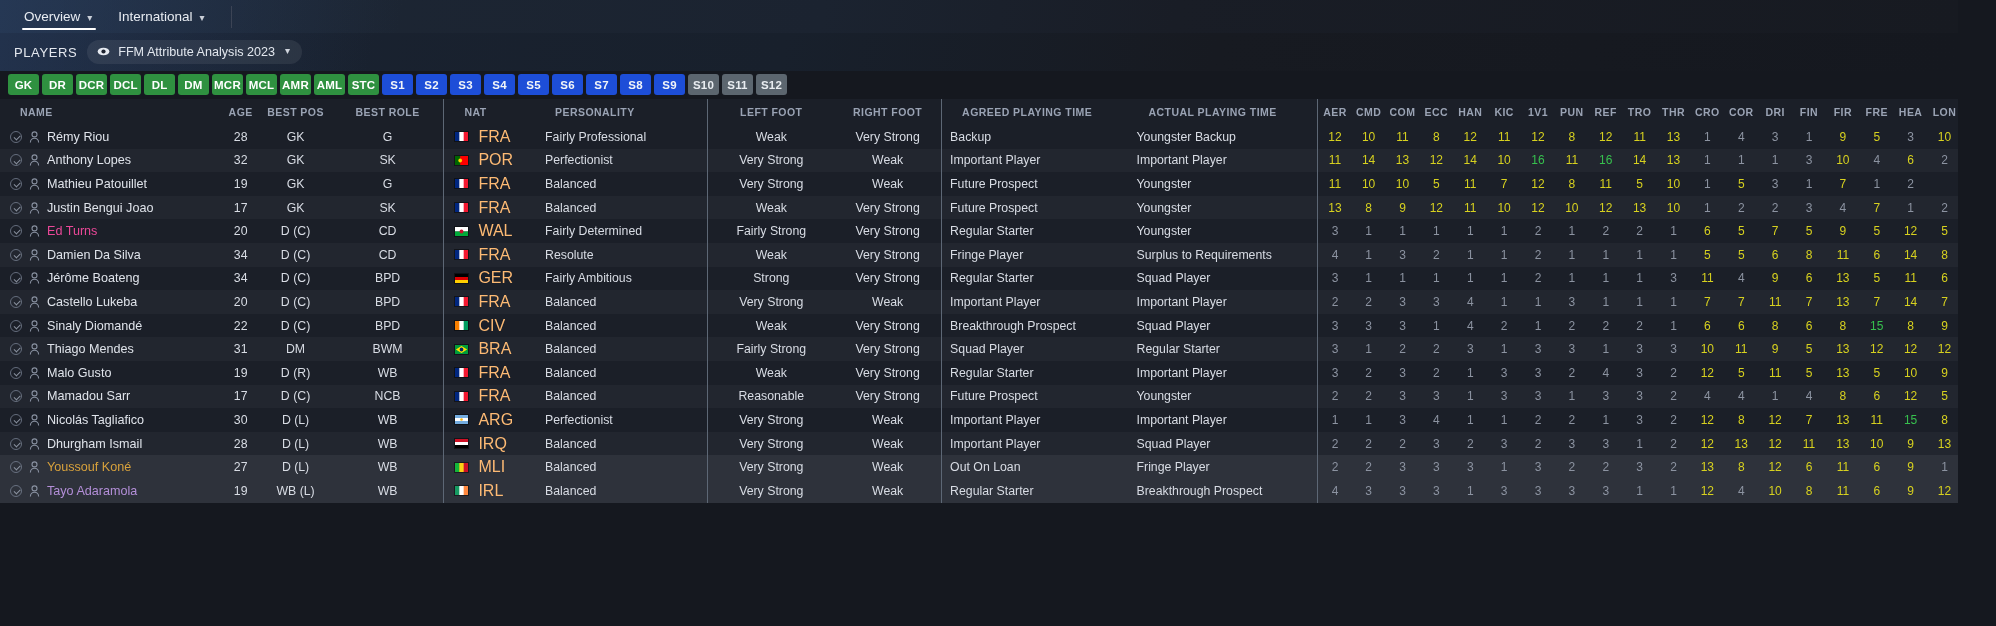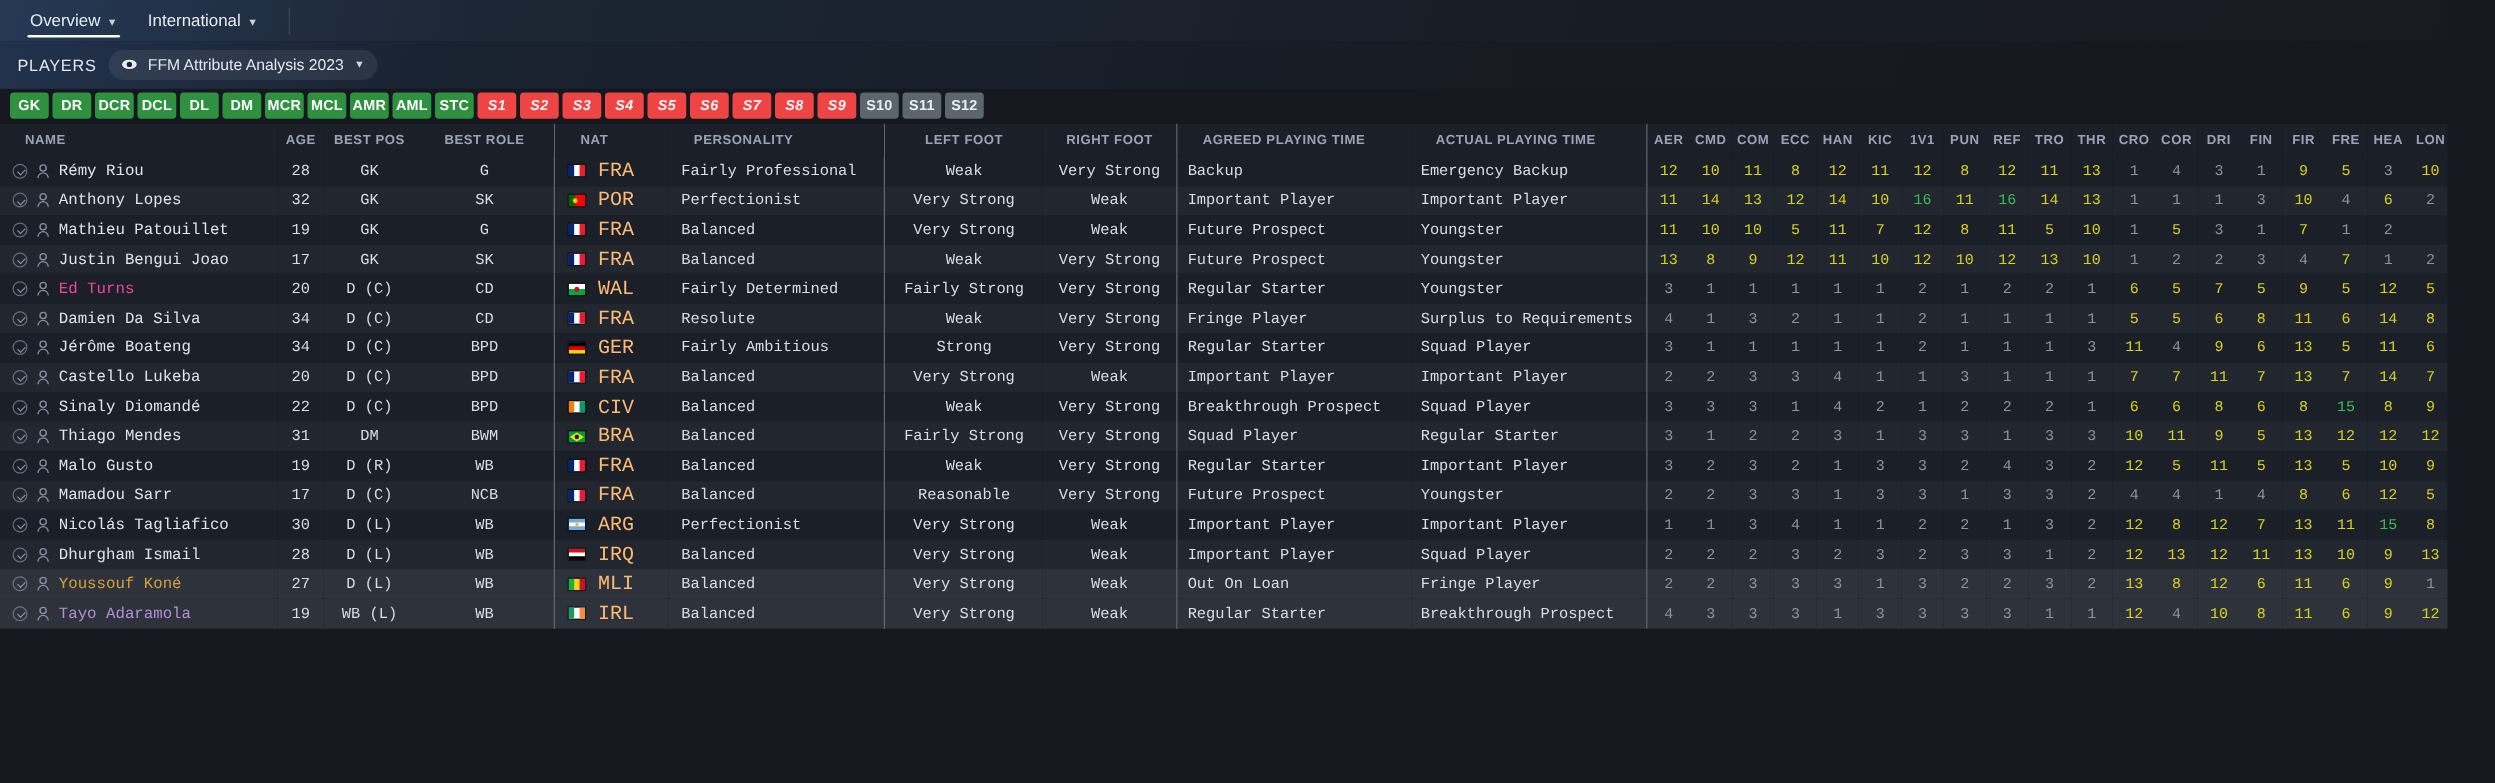--- a/index.html
+++ b/index.html
@@ -62,38 +62,38 @@
   .posrow{
     display:flex; gap:3px; padding:3px 0 4px 8px; background:#15181f;
   }
   .posbtn{
     width:31px; height:21px; border-radius:3px;
     display:flex; align-items:center; justify-content:center;
     font-size:11.5px; font-weight:bold; color:#ffffff;
     background:#2f9140; letter-spacing:.2px;
   }
   .posbtn.sel{ background:#2f9140; }
-  .posbtn.sub{ background:#ef4444; color:#f2f5f8;font-style:italic; }
+  .posbtn.sub{ background:#1d4ed8; color:#f2f5f8; }
   .posbtn.dim{ background:#5c666f; color:#e9edf1; }
 
   
   .tablewrap{ position:relative; width:1996px; }
   table{ border-collapse:collapse; table-layout:fixed; width:1996px; }
 
   thead th{
     height:26px; background:#1b1f28;
     font-size:10.5px; font-weight:bold; letter-spacing:.45px;
     color:#9aa3b4; text-align:center; vertical-align:middle;
     padding:0; white-space:nowrap;
   }
   thead th.lft{ text-align:left; padding-left:20px; }
   thead tr{ position:relative; }
   th.sepleft, td.sepleft{ border-left:1.5px solid #5d6775; }
 
-  tbody tr{ height:23.6px;font-family:Liberation Mono, monospace; }
+  tbody tr{ height:23.6px; }
   tbody tr.odd{ background:#1b1f28; }
   tbody tr.even{ background:#22262f; }
   tbody tr.hl{ background:#2e323b;padding-left:16px; }
   tbody td{
     font-size:12.3px; color:#d8dce4; text-align:center; padding:0; white-space:nowrap;
     vertical-align:middle;
   }
   td.lft{ text-align:left; }
 
   
@@ -263,21 +263,21 @@
                   <rect width="1" height="2" fill="#00267f"></rect>
                   <rect x="2" width="1" height="2" fill="#f31830"></rect>
                 </svg>
                 <span class="natcode">FRA</span>
               </div>
             </td>
             <td class="lft" style="padding-left: 10px;">Fairly Professional</td>
             <td class="sepleft">Weak</td>
             <td>Very Strong</td>
             <td class="lft sepleft" style="padding-left: 8px;">Backup</td>
-            <td class="lft" style="padding-left: 8px;">Emergency Backup</td>
+            <td class="lft" style="padding-left: 8px;">Youngster Backup</td>
             <td class="attr v-hi sepleft">12</td>
             <td class="attr v-hi">10</td>
             <td class="attr v-hi">11</td>
             <td class="attr v-mid">8</td>
             <td class="attr v-hi">12</td>
             <td class="attr v-hi">11</td>
             <td class="attr v-hi">12</td>
             <td class="attr v-mid">8</td>
             <td class="attr v-hi">12</td>
             <td class="attr v-hi">11</td>

